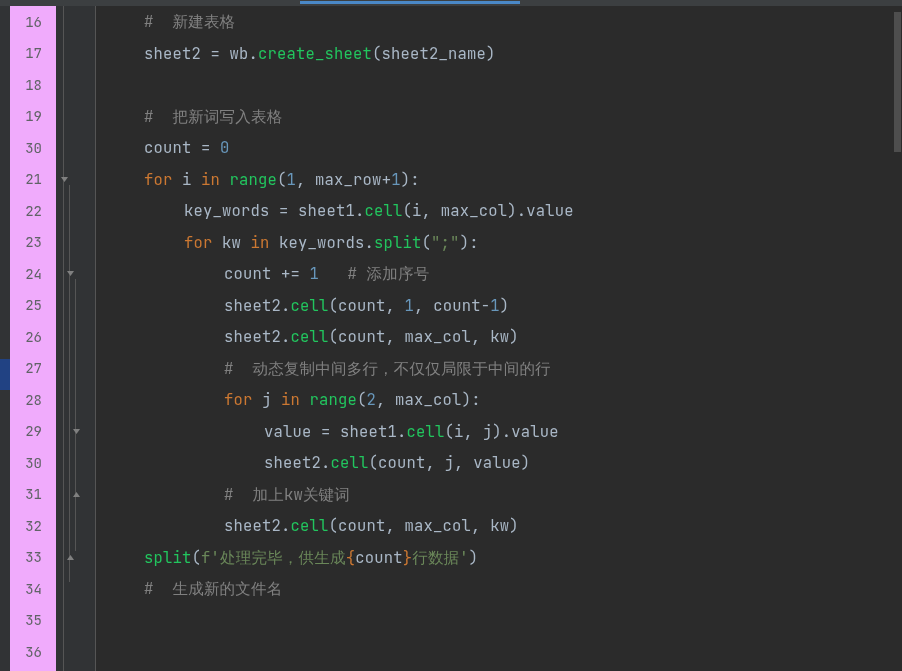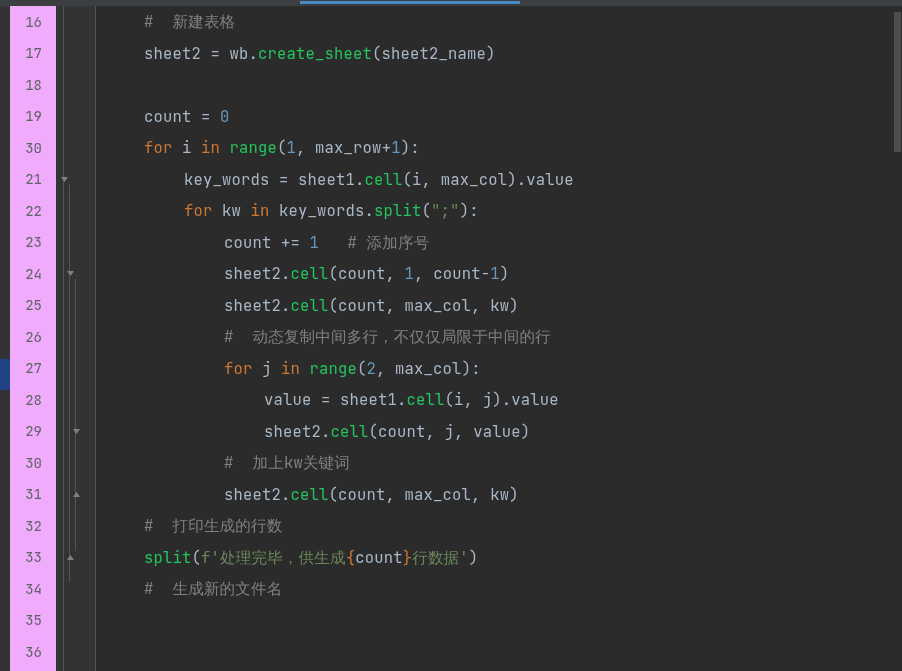--- a/index.html
+++ b/index.html
@@ -204,20 +204,21 @@
     </div>
 
     <div class="code-col">
 
       <div class="row"><span class="ind">    </span><span class="cmt">#  新建表格</span></div>
 
       <div class="row"><span class="ind">    </span><span class="id">sheet2 </span><span class="op">= </span><span class="id">wb</span><span class="op">.</span><span class="fn">create_sheet</span><span class="op">(</span><span class="id">sheet2_name</span><span class="op">)</span></div>
 
       <div class="row"></div>
 
+      <div class="row"><span class="ind">    </span><span class="cmt">#  把新词写入表格</span></div>
 
       <div class="row"><span class="ind">    </span><span class="id">count </span><span class="op">= </span><span class="num">0</span></div>
 
       <div class="row"><span class="ind">    </span><span class="kw">for </span><span class="id">i </span><span class="kw">in </span><span class="fn">range</span><span class="op">(</span><span class="num">1</span><span class="op">, </span><span class="id">max_row</span><span class="op">+</span><span class="num">1</span><span class="op">):</span></div>
 
 
       <div class="row"><span class="ind">    </span><span class="ind">    </span><span class="id">key_words </span><span class="op">= </span><span class="id">sheet1</span><span class="op">.</span><span class="fn">cell</span><span class="op">(</span><span class="id">i</span><span class="op">, </span><span class="id">max_col</span><span class="op">)</span><span class="op">.</span><span class="id">value</span></div>
 
       <div class="row"><span class="ind">    </span><span class="ind">    </span><span class="kw">for </span><span class="id">kw </span><span class="kw">in </span><span class="id">key_words</span><span class="op">.</span><span class="fn">split</span><span class="op">(</span><span class="str">";"</span><span class="op">):</span></div>
 
@@ -232,21 +233,20 @@
       <div class="row"><span class="ind">    </span><span class="ind">    </span><span class="ind">    </span><span class="kw">for </span><span class="id">j </span><span class="kw">in </span><span class="fn">range</span><span class="op">(</span><span class="num">2</span><span class="op">, </span><span class="id">max_col</span><span class="op">):</span></div>
 
       <div class="row"><span class="ind">    </span><span class="ind">    </span><span class="ind">    </span><span class="ind">    </span><span class="id">value </span><span class="op">= </span><span class="id">sheet1</span><span class="op">.</span><span class="fn">cell</span><span class="op">(</span><span class="id">i</span><span class="op">, </span><span class="id">j</span><span class="op">)</span><span class="op">.</span><span class="id">value</span></div>
 
       <div class="row"><span class="ind">    </span><span class="ind">    </span><span class="ind">    </span><span class="ind">    </span><span class="id">sheet2</span><span class="op">.</span><span class="fn">cell</span><span class="op">(</span><span class="id">count</span><span class="op">, </span><span class="id">j</span><span class="op">, </span><span class="id">value</span><span class="op">)</span></div>
 
       <div class="row"><span class="ind">    </span><span class="ind">    </span><span class="ind">    </span><span class="cmt">#  加上kw关键词</span></div>
 
       <div class="row"><span class="ind">    </span><span class="ind">    </span><span class="ind">    </span><span class="id">sheet2</span><span class="op">.</span><span class="fn">cell</span><span class="op">(</span><span class="id">count</span><span class="op">, </span><span class="id">max_col</span><span class="op">, </span><span class="id">kw</span><span class="op">)</span></div>
 
-      <div class="row"><span class="ind">    </span><span class="cmt">#  打印生成的行数</span></div>
 
       <div class="row"><span class="ind">    </span><span class="fn">split</span><span class="op">(</span><span class="str">f</span><span class="str">'处理完毕，供生成</span><span class="fcurly">{</span><span class="fvar">count</span><span class="fcurly">}</span><span class="str">行数据'</span><span class="op">)</span></div>
 
       <div class="row"><span class="ind">    </span><span class="cmt">#  生成新的文件名</span></div>
 
     </div>
 
     <div class="scroll-track-right">
       <div class="scroll-thumb"></div>
     </div>

